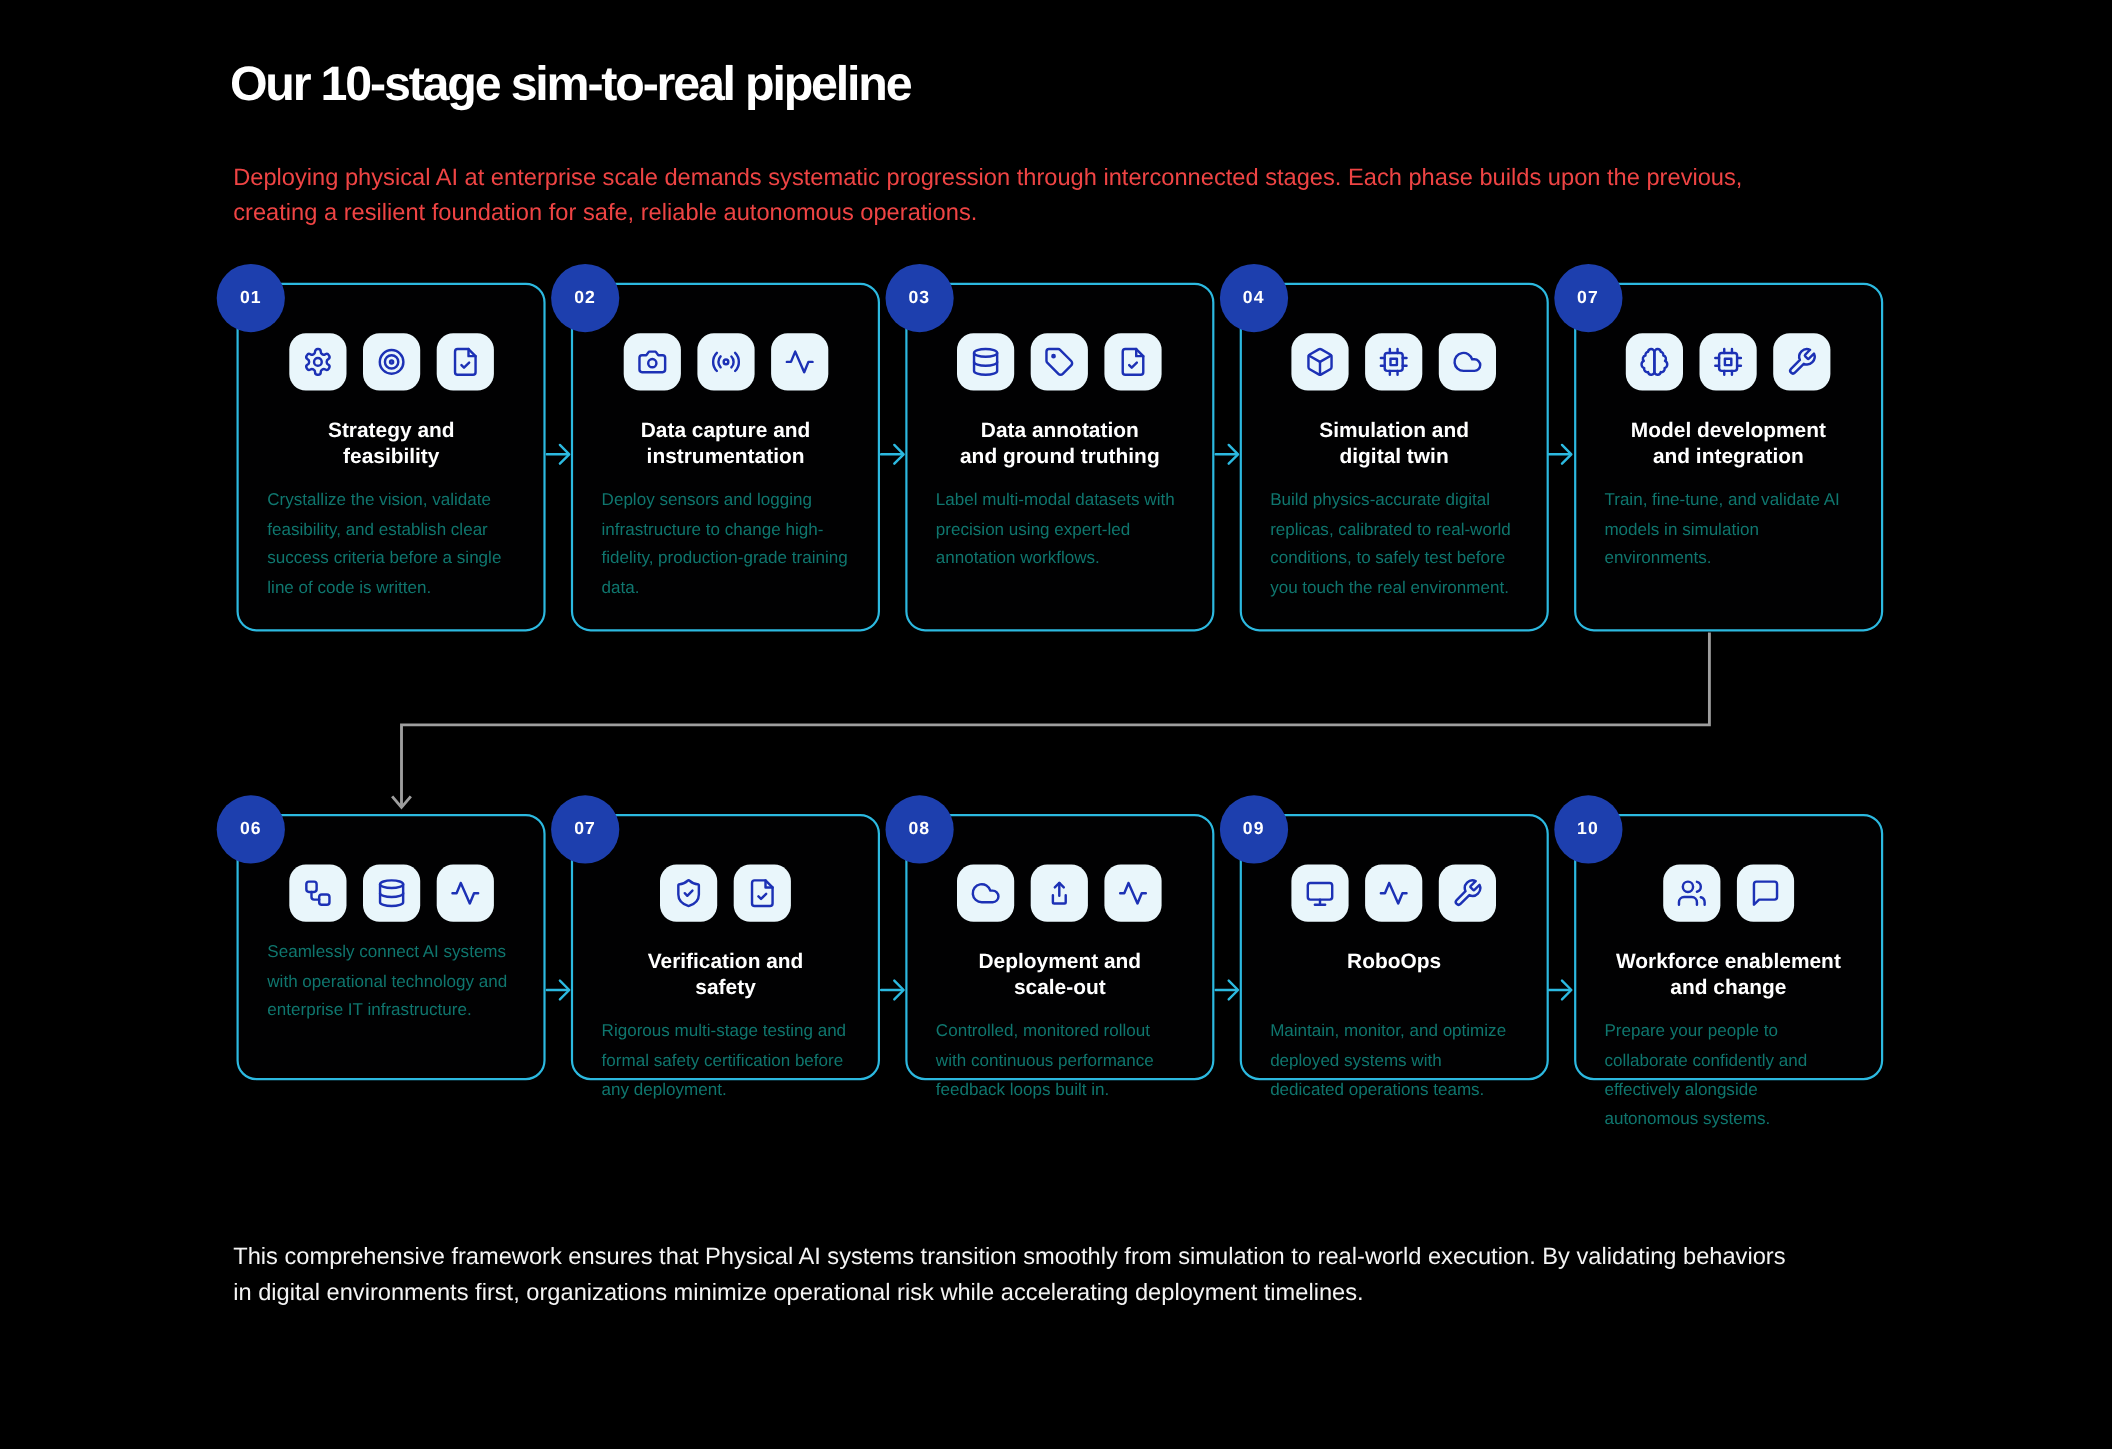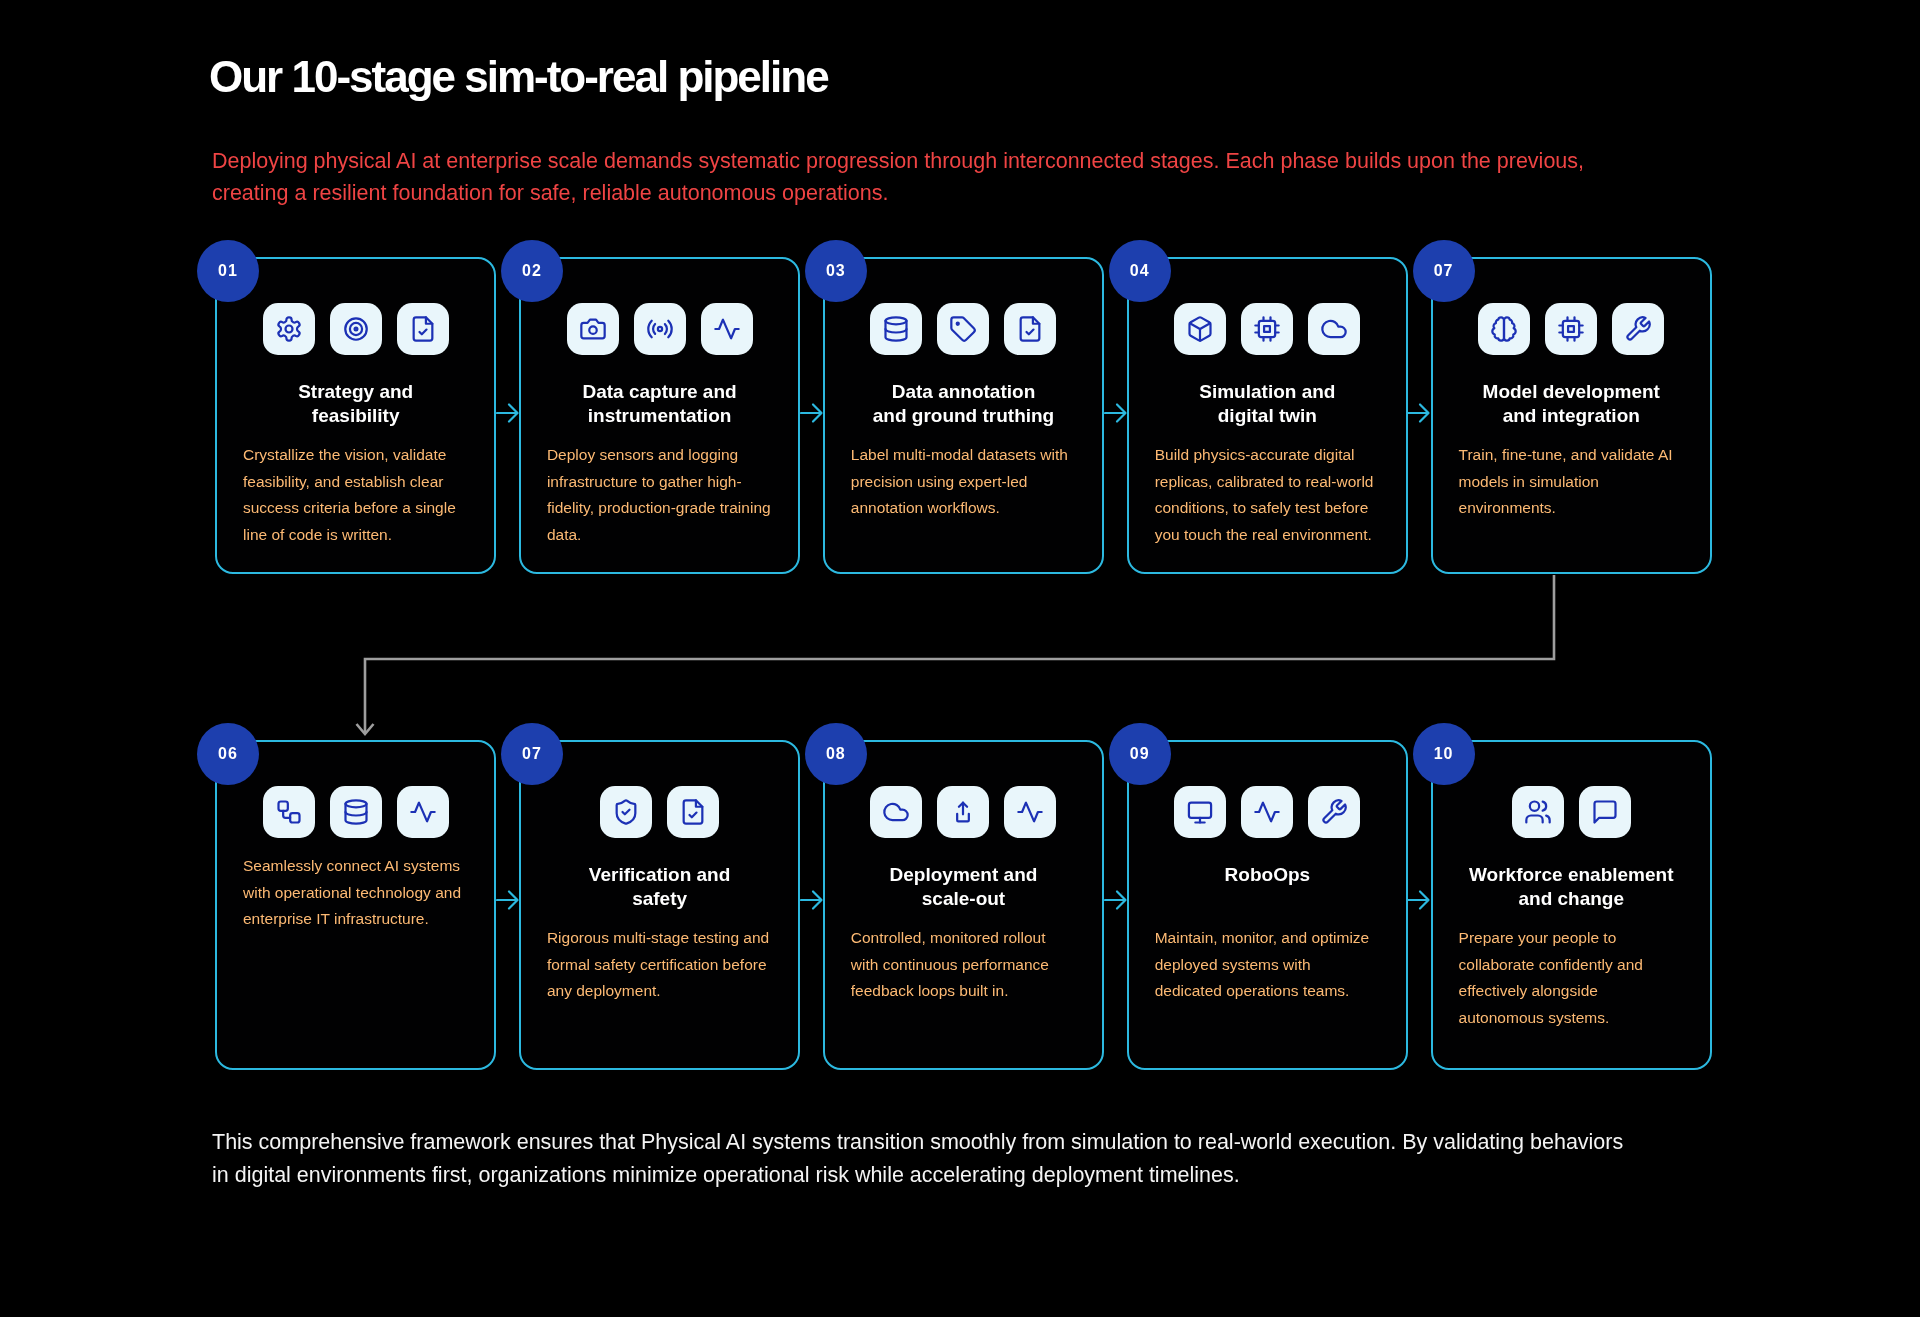--- a/index.html
+++ b/index.html
@@ -21,41 +21,41 @@
     font-size:21.5px;line-height:33px;color:#f4f4f4;max-width:1430px;font-weight:400;
   }
   .row{position:absolute;left:215px;display:flex;gap:22.5px;}
   .row-1{top:257px;}
   .row-2{top:740px;}
   .card{
     position:relative;width:281.4px;box-sizing:border-box;flex:none;
     border:2px solid var(--card-border,#2cb9e0);border-radius:18px;background:#010102;
   }
   .row-1 .card{height:317px;}
-  .row-2 .card{height:330px;}
+  .row-2 .card{height:242px;}
   .badge{
     position:absolute;left:-20px;top:-19px;width:62px;height:62px;border-radius:50%;
     background:var(--badge-bg,#1d3fae);display:flex;align-items:center;justify-content:center;z-index:2;
   }
   .badge span{font-size:16px;font-weight:700;letter-spacing:1px;color:#fff;}
   .tiles{display:flex;justify-content:center;gap:15px;margin-top:44px;}
   .tile{
     width:52px;height:52px;border-radius:15px;background:var(--tile-bg,#e9f6fb);
     display:flex;align-items:center;justify-content:center;
   }
   .icon{
     width:28px;height:28px;stroke:var(--icon-stroke,#1c31b5);fill:none;
     stroke-width:1.9;stroke-linecap:round;stroke-linejoin:round;
   }
   .card-title{
     margin:25px 8px 0;text-align:center;font-size:19px;line-height:23.5px;
     font-weight:700;color:#fff;white-space:pre-line;min-height:47px;
   }
   .card-desc{
-    margin:15px 26px 0;font-size:15.5px;line-height:26.5px;color:#fdba74;text-align:left;
+    margin:15px 26px 0;font-size:15.5px;line-height:26.5px;color:#0f766e;text-align:left;
   }
   .flow-arrow{position:absolute;width:24px;height:26px;z-index:3;}
   .flow-arrow svg{display:block;stroke:var(--card-border,#2cb9e0);fill:none;stroke-width:2.2;stroke-linecap:round;stroke-linejoin:round;}
   .connector{position:absolute;left:0;top:0;z-index:1;pointer-events:none;}
   .connector path{stroke:var(--connector,#9e9e9e);stroke-width:2.6;fill:none;}
 </style>
 </head>
 <body style="--card-border: #2cb9e0; --badge-bg: #1d3fae; --tile-bg: #e9f6fb; --icon-stroke: #1c31b5; --connector: #9e9e9e; background: rgb(0, 0, 0);">
 
 <h1 class="page-title">Our 10-stage sim-to-real pipeline</h1>
@@ -118,21 +118,21 @@
           </svg>
         </span>
         <span class="tile">
           <svg class="icon" viewBox="0 0 24 24">
             <path d="M22 12h-3.2L15.5 20 8.5 4 5.2 12H2"></path>
           </svg>
         </span>
       </div>
     <h3 class="card-title">Data capture and
 instrumentation</h3>
-    <p class="card-desc">Deploy sensors and logging infrastructure to gather high-fidelity, production-grade training data.</p>
+    <p class="card-desc">Deploy sensors and logging infrastructure to change high-fidelity, production-grade training data.</p>
   </div>
     <div class="card">
     <div class="badge">
       <span>03</span>
     </div>
     <div class="tiles">
         <span class="tile">
           <svg class="icon" viewBox="0 0 24 24">
             <ellipse cx="12" cy="5" rx="9" ry="3"></ellipse>
             <path d="M3 5v14c0 1.66 4 3 9 3s9-1.34 9-3V5"></path>

